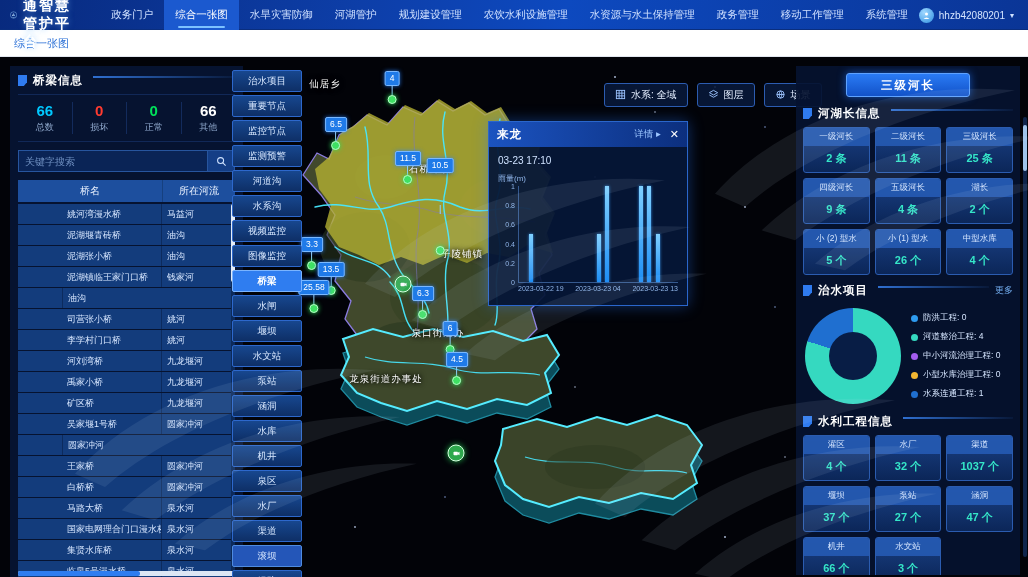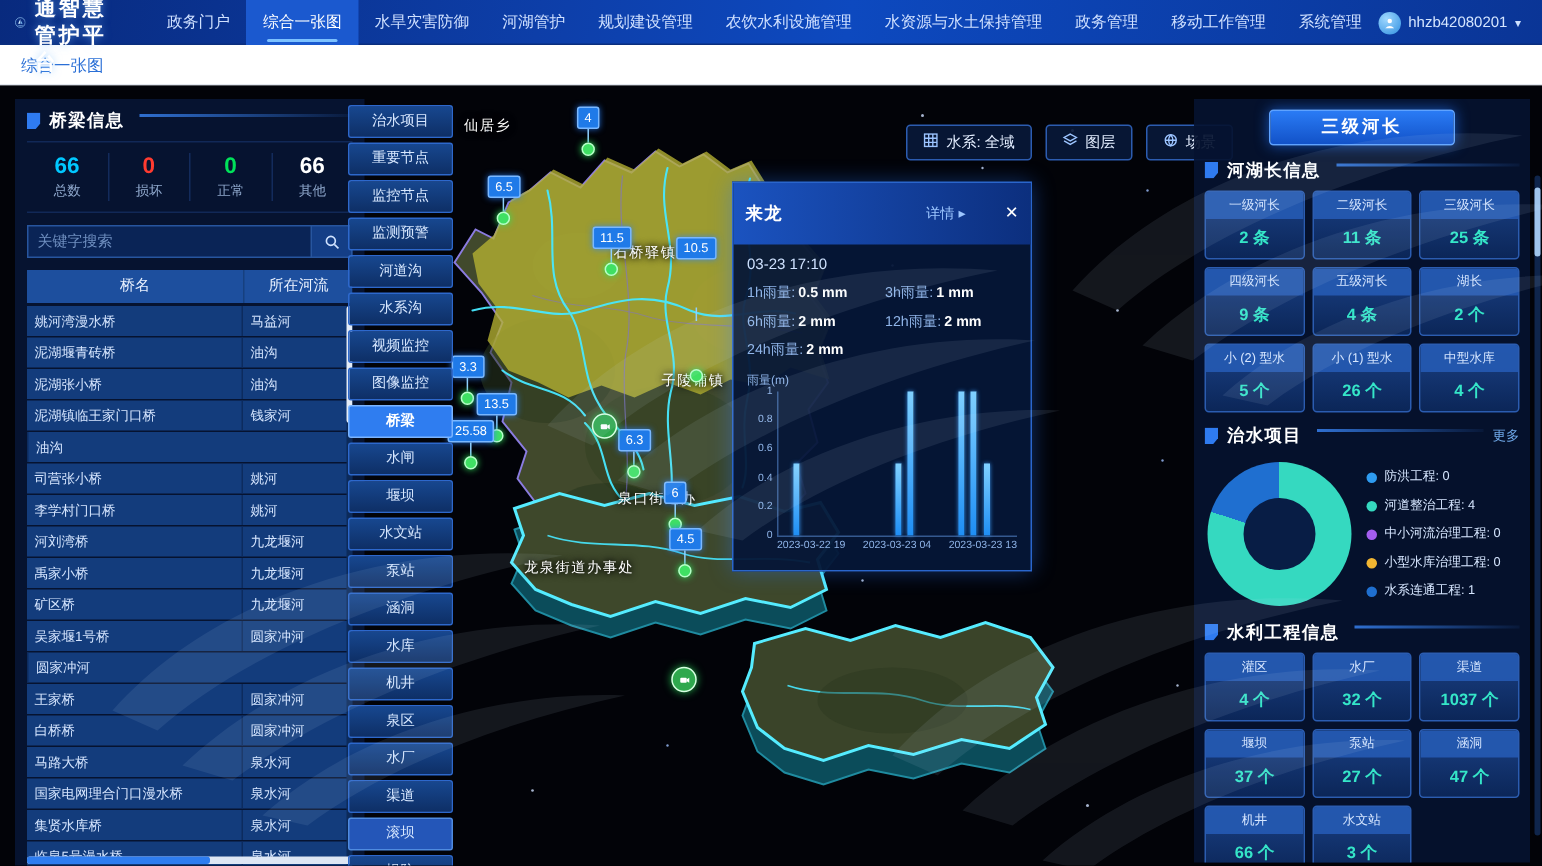--- a/index.html
+++ b/index.html
@@ -47,35 +47,35 @@
   .stat-l{font-size:9px;color:#8fa8cc;margin-top:2px;}
   .searchrow{display:flex;height:22px;margin-bottom:8px;}
   .searchrow input{flex:1;background:#0a2456;border:1px solid #27559e;color:#cfe2ff;font-size:10px;padding:0 6px;outline:none;min-width:0;}
   .searchrow input::placeholder{color:#6f8fc0;}
   .sbtn{width:26px;background:#143e86;border:1px solid #27559e;border-left:none;display:flex;align-items:center;justify-content:center;cursor:pointer;}
   .sbtn svg{width:11px;height:11px;}
   .btable{position:relative;height:418px;overflow:hidden;}
   .thead{display:flex;background:#1d4f9e;height:22px;line-height:22px;font-size:10px;color:#eaf2ff;margin-bottom:2px;}
   .thead .h1{flex:1;text-align:center;}
   .thead .h2{width:72px;text-align:center;border-left:1px solid #16407f;}
-  .trow{display:flex;background:#133c7c;height:20px;line-height:20px;margin-bottom:1px;font-size:9px;color:#d6e6ff;cursor:pointer;}
+  .trow{display:flex;background:#133c7c;height:20px;line-height:20px;margin-bottom:1px;font-size:9px;color:#d6e6ff;cursor:pointer;padding-left:44px;}
   .tc1{flex:1;padding-left:5px;white-space:nowrap;overflow:hidden;}
   .tc2{width:68px;padding-left:5px;border-left:1px solid #0c2b5e;white-space:nowrap;overflow:hidden;}
   .vscroll{position:absolute;right:0;top:24px;bottom:4px;width:4px;background:#0c2a5a;z-index:2;}
   .vthumb{position:absolute;top:0;width:4px;height:78px;background:#e4ecf8;border-radius:2px;}
   .hscroll{position:absolute;left:8px;right:8px;bottom:2px;height:5px;background:#dde6f4;border-radius:2px;z-index:7;}
   .hthumb{position:absolute;left:0;top:0;height:5px;width:56%;background:#2e7df0;border-radius:2px;}
   
   .lmenu{position:absolute;left:232px;top:13px;width:70px;z-index:6;}
   .mitem{height:20px;line-height:20px;text-align:center;font-size:9.5px;color:#d8e8ff;background:linear-gradient(180deg,#17478f,#0e2f66);border:1px solid #2d68cc;border-radius:2px;margin-bottom:3px;cursor:pointer;white-space:nowrap;overflow:hidden;}
   .mitem.active{background:#2f7df0;border-color:#7ab4ff;color:#fff;font-weight:bold;}
   .mitem.hl{background:#2456b8;border-color:#4f8be0;}
   
   .popup{position:absolute;left:488px;top:64px;width:198px;z-index:5;background:rgba(5,22,55,.95);border:1px solid #2a66cc;box-shadow:0 0 14px rgba(40,120,255,.4);}
-  .phead{height:41px;background:linear-gradient(90deg,#1b53c0,#0c2f7e);display:flex;align-items:center;padding:0 8px;gap:17px;}
+  .phead{height:25px;background:linear-gradient(90deg,#1b53c0,#0c2f7e);display:flex;align-items:center;padding:0 8px;}
   .ptitle{color:#fff;font-weight:bold;font-size:11.5px;letter-spacing:1px;}
   .pdetail{margin-left:auto;font-size:9.5px;color:#9cc6ff;cursor:pointer;}
   .pclose{margin-left:9px;color:#fff;font-size:11px;cursor:pointer;line-height:1;}
   .pbody{padding:8px 9px 9px 9px;}
   .ptime{font-size:10px;color:#cfe2ff;margin-bottom:7px;}
   .metrics{display:grid;grid-template-columns:1fr 1fr;row-gap:6px;column-gap:4px;margin-bottom:8px;}
   .metric{font-size:9.5px;color:#8fb4e8;white-space:nowrap;}
   .metric b{color:#fff;font-weight:bold;margin-left:2px;}
   .ylab{font-size:8px;color:#8fb4e8;margin-bottom:2px;}
   .plot{position:relative;height:96px;margin-left:20px;border-left:1px solid #35598f;border-bottom:1px solid #35598f;}
@@ -218,21 +218,21 @@
       <div class="marker" style="left: 336px; top: 60px;">
         <div class="mtag">6.5</div>
         <div class="mstem"></div>
         <div class="mpin"></div>
       </div>
       <div class="marker" style="left: 408px; top: 94px;">
         <div class="mtag">11.5</div>
         <div class="mstem"></div>
         <div class="mpin"></div>
       </div>
-      <div class="marker" style="left: 464px; top: 101px; gap: 32px;">
+      <div class="marker" style="left: 440px; top: 101px; gap: 32px;">
         <div class="mtag">10.5</div>
         <div class="mstem"></div>
         <div class="mpin"></div>
       </div>
       <div class="marker" style="left: 312px; top: 180px;">
         <div class="mtag">3.3</div>
         <div class="mstem"></div>
         <div class="mpin"></div>
       </div>
       <div class="marker" style="left: 331px; top: 205px;">
@@ -303,27 +303,20 @@
   <div class="popup">
     <div class="phead">
       <span class="ptitle">来龙</span>
       <span class="pdetail">
         <span>详情</span> <span>▸</span>
       </span>
       <span class="pclose">✕</span>
     </div>
     <div class="pbody">
       <div class="ptime">03-23 17:10</div>
-      <div class="metrics" id="metrics">
-          <div class="metric"><span>1h雨量:</span><b>0.5 mm</b></div>
-          <div class="metric"><span>3h雨量:</span><b>1 mm</b></div>
-          <div class="metric"><span>6h雨量:</span><b>2 mm</b></div>
-          <div class="metric"><span>12h雨量:</span><b>2 mm</b></div>
-          <div class="metric"><span>24h雨量:</span><b>2 mm</b></div>
-        </div>
       <div class="ylab">雨量(m)</div>
       <div class="plot" id="plot">
           <div class="ytick" style="bottom: 0%;">0</div>
           <div class="ytick" style="bottom: 20%;">0.2</div>
           <div class="ytick" style="bottom: 40%;">0.4</div>
           <div class="ytick" style="bottom: 60%;">0.6</div>
           <div class="ytick" style="bottom: 80%;">0.8</div>
           <div class="ytick" style="bottom: 100%;">1</div>
           <div class="bar" style="left: 7.33333%; height: 50%;"></div>
           <div class="bar" style="left: 50%; height: 50%;"></div>

